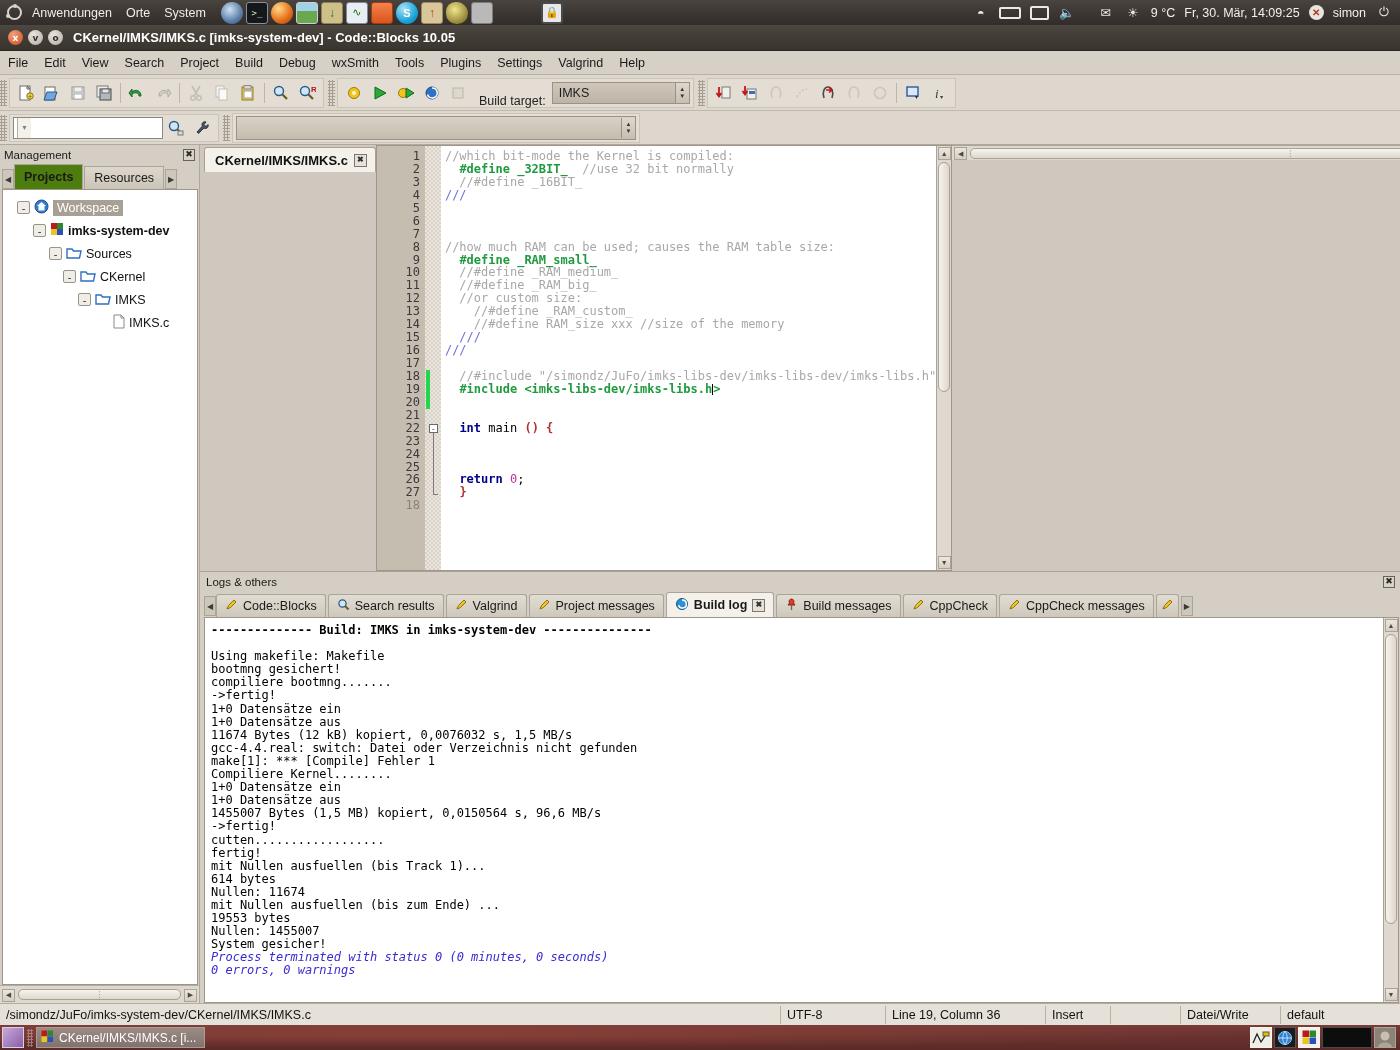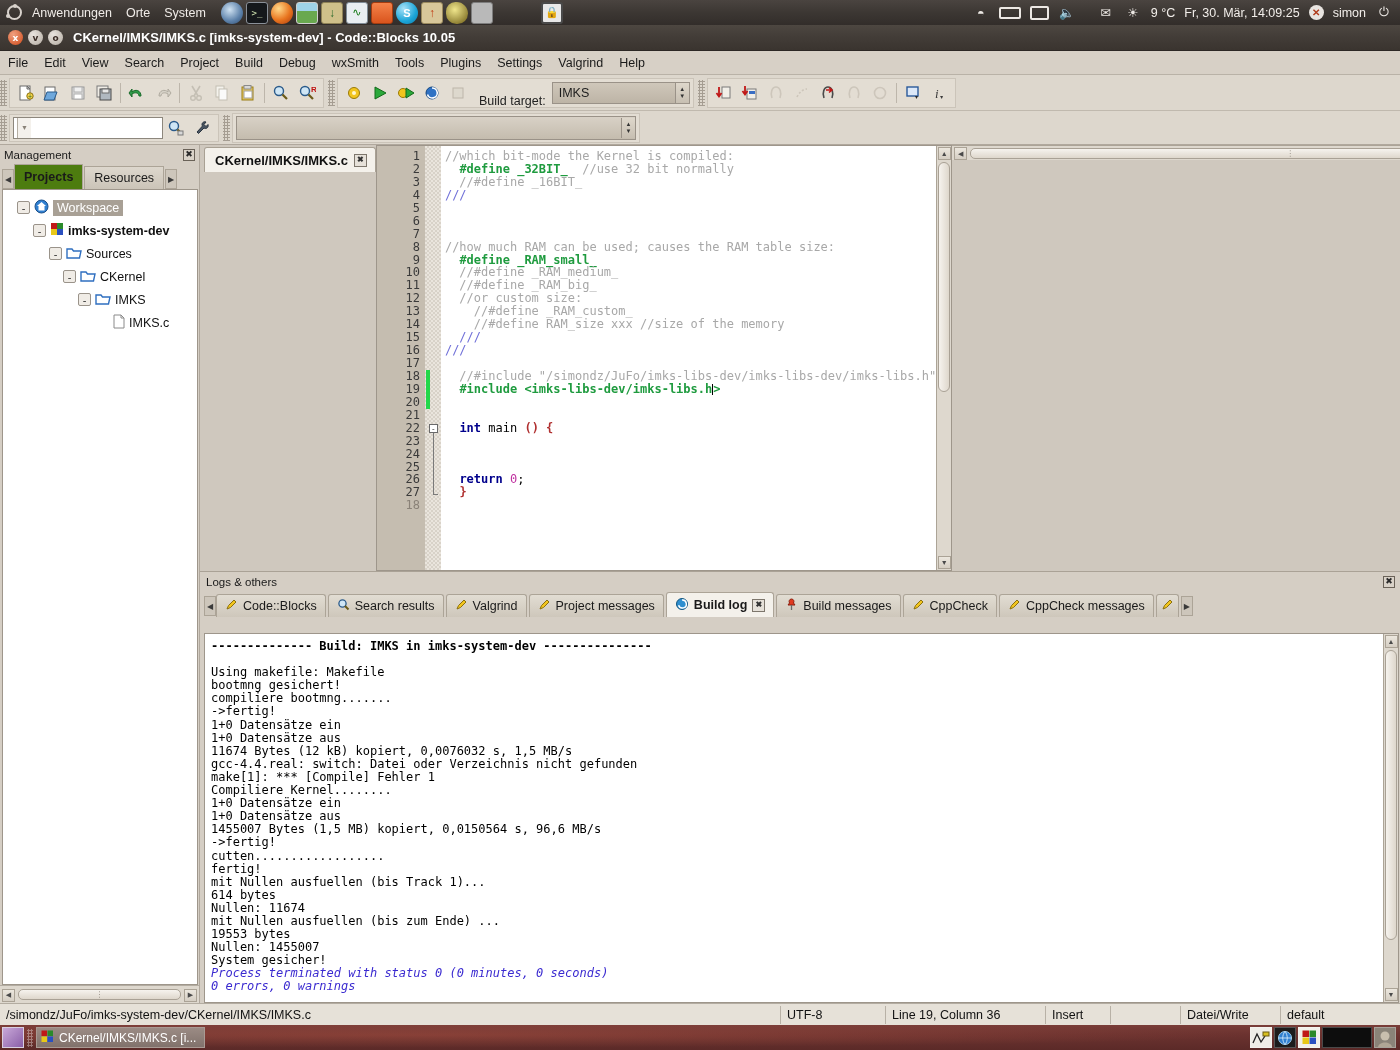--- a/index.html
+++ b/index.html
@@ -193,21 +193,21 @@
                 border-top:1px solid #aaa296; }
   #logs-header { height:19px; display:flex;align-items:center; font-size:11.5px; color:#1a1a1a; padding-left:6px;}
   .logs-close { margin-left:auto; margin-right:5px; width:12px;height:12px;
                 border:1px solid #6a6258; display:flex;align-items:center;justify-content:center;
                 font-size:9px;background:#d9d2c8;color:#2a2a2a;line-height:1;}
   #logs-tabs { height:26px; display:flex; align-items:flex-end; padding-left:4px; }
   .ltab { height:23px; display:flex;align-items:center;gap:5px; padding:0 8px;
           border:1px solid #aca497; border-bottom:none; background:linear-gradient(to bottom,#e2ddd3,#cec7bb);
           font-size:12.5px; color:#1a1a1a; margin-right:2px; border-radius:3px 3px 0 0;}
   .ltab.active { background:#f4f1eb; font-weight:bold; height:25px; }
-  #log-content { flex:1; background:#fff; border:1px solid #9e968b; margin:16px 1px 0 4px; display:flex; min-height:0;justify-content:flex-end;}
+  #log-content { flex:1; background:#fff; border:1px solid #9e968b; margin:0 1px 0 4px; display:flex; min-height:0;justify-content:flex-end;}
   #log-text { flex:1; font-family:"DejaVu Sans Mono", monospace; font-size:12px; color:#000;
               padding:6px 0 0 6px; overflow:hidden; white-space:pre;}
   #log-text div { height:13.1px; line-height:13.1px;}
   .log-bold { font-weight:bold; }
   .log-blue { color:#3a2ad0; font-style:italic; }
   #log-vscroll { width:15px; background:#ded8ce; border-left:1px solid #aca497;
                  display:flex;flex-direction:column;align-items:center; flex-shrink:0;}
 
   
   #cb-status { height:22px; background:#e6e1d8; display:flex; align-items:center;

